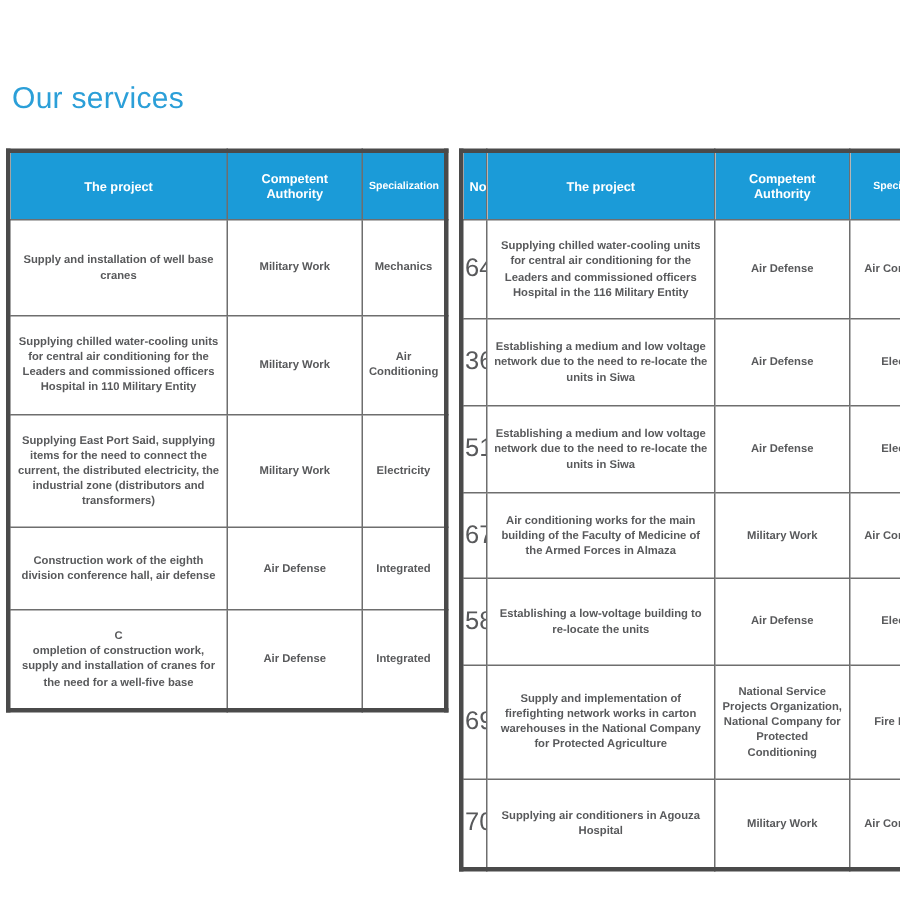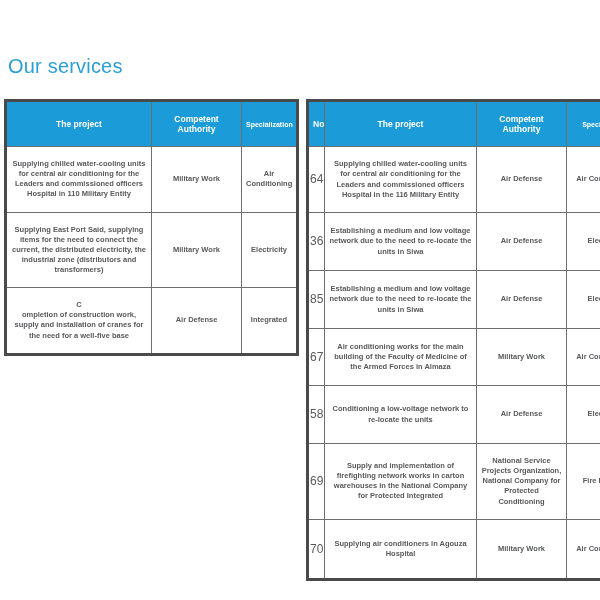--- a/index.html
+++ b/index.html
@@ -46,21 +46,21 @@
   }
   th.small-head { font-size: 7px; }
   td {
     font-size: 7.5px;
     color: #58595b;
     line-height: 1.35;
     font-weight: 700;
   }
   td.cell-project { white-space: pre-line; }
   td.cell-no {
-    font-size: 12px;
+    font-size: 17px;
     font-weight: 300;
     padding: 2px 1px;
   }
   .t-left  { width: 292px; }
   .t-right { width: 338px; }
 </style>
 </head>
 <body>
 
 <div class="page">
@@ -76,29 +76,39 @@
           <col style="width:56px">
         </colgroup>
       <thead>
         <tr style="height:23px">
           <th>The project</th>
           <th>Competent Authority</th>
           <th class="small-head">Specialization</th>
         </tr>
       </thead>
       <tbody>
+        <tr style="height:64px">
+          <td class="cell-project">Supply and installation of well base cranes</td>
+          <td>Military Work</td>
+          <td>Mechanics</td>
+        </tr>
         <tr style="height:62px">
           <td class="cell-project">Supplying chilled water-cooling units for central air conditioning for the Leaders and commissioned officers Hospital in 110 Military Entity</td>
           <td>Military Work</td>
           <td>Air Conditioning</td>
         </tr>
         <tr style="height:62px">
           <td class="cell-project">Supplying East Port Said, supplying items for the need to connect the current, the distributed electricity, the industrial zone (distributors and transformers)</td>
           <td>Military Work</td>
           <td>Electricity</td>
+        </tr>
+        <tr style="height:55px">
+          <td class="cell-project">Construction work of the eighth division conference hall, air defense</td>
+          <td>Air Defense</td>
+          <td>Integrated</td>
         </tr>
         <tr style="height:60px">
           <td class="cell-project">C
 ompletion of construction work, supply and installation of cranes for the need for a well-five base</td>
           <td>Air Defense</td>
           <td>Integrated</td>
         </tr>
       </tbody>
     </table>
 
@@ -124,40 +134,40 @@
           <td>Air Defense</td>
           <td>Air Conditioning</td>
         </tr>
         <tr style="height:58px">
           <td class="cell-no">36</td>
           <td class="cell-project">Establishing a medium and low voltage network due to the need to re-locate the units in Siwa</td>
           <td>Air Defense</td>
           <td>Electricity</td>
         </tr>
         <tr style="height:58px">
-          <td class="cell-no">85</td>
+          <td class="cell-no">51</td>
           <td class="cell-project">Establishing a medium and low voltage network due to the need to re-locate the units in Siwa</td>
           <td>Air Defense</td>
           <td>Electricity</td>
         </tr>
         <tr style="height:57px">
           <td class="cell-no">67</td>
           <td class="cell-project">Air conditioning works for the main building of the Faculty of Medicine of the Armed Forces in Almaza</td>
           <td>Military Work</td>
           <td>Air Conditioning</td>
         </tr>
         <tr style="height:58px">
           <td class="cell-no">58</td>
-          <td class="cell-project">Conditioning a low-voltage network to re-locate the units</td>
+          <td class="cell-project">Establishing a low-voltage building to re-locate the units</td>
           <td>Air Defense</td>
           <td>Electricity</td>
         </tr>
         <tr style="height:62px">
           <td class="cell-no">69</td>
-          <td class="cell-project">Supply and implementation of firefighting network works in carton warehouses in the National Company for Protected Integrated</td>
+          <td class="cell-project">Supply and implementation of firefighting network works in carton warehouses in the National Company for Protected Agriculture</td>
           <td>National Service Projects Organization, National Company for Protected Conditioning</td>
           <td>Fire Fighting</td>
         </tr>
         <tr style="height:60px">
           <td class="cell-no">70</td>
           <td class="cell-project">Supplying air conditioners in Agouza Hospital</td>
           <td>Military Work</td>
           <td>Air Conditioning</td>
         </tr>
       </tbody>

